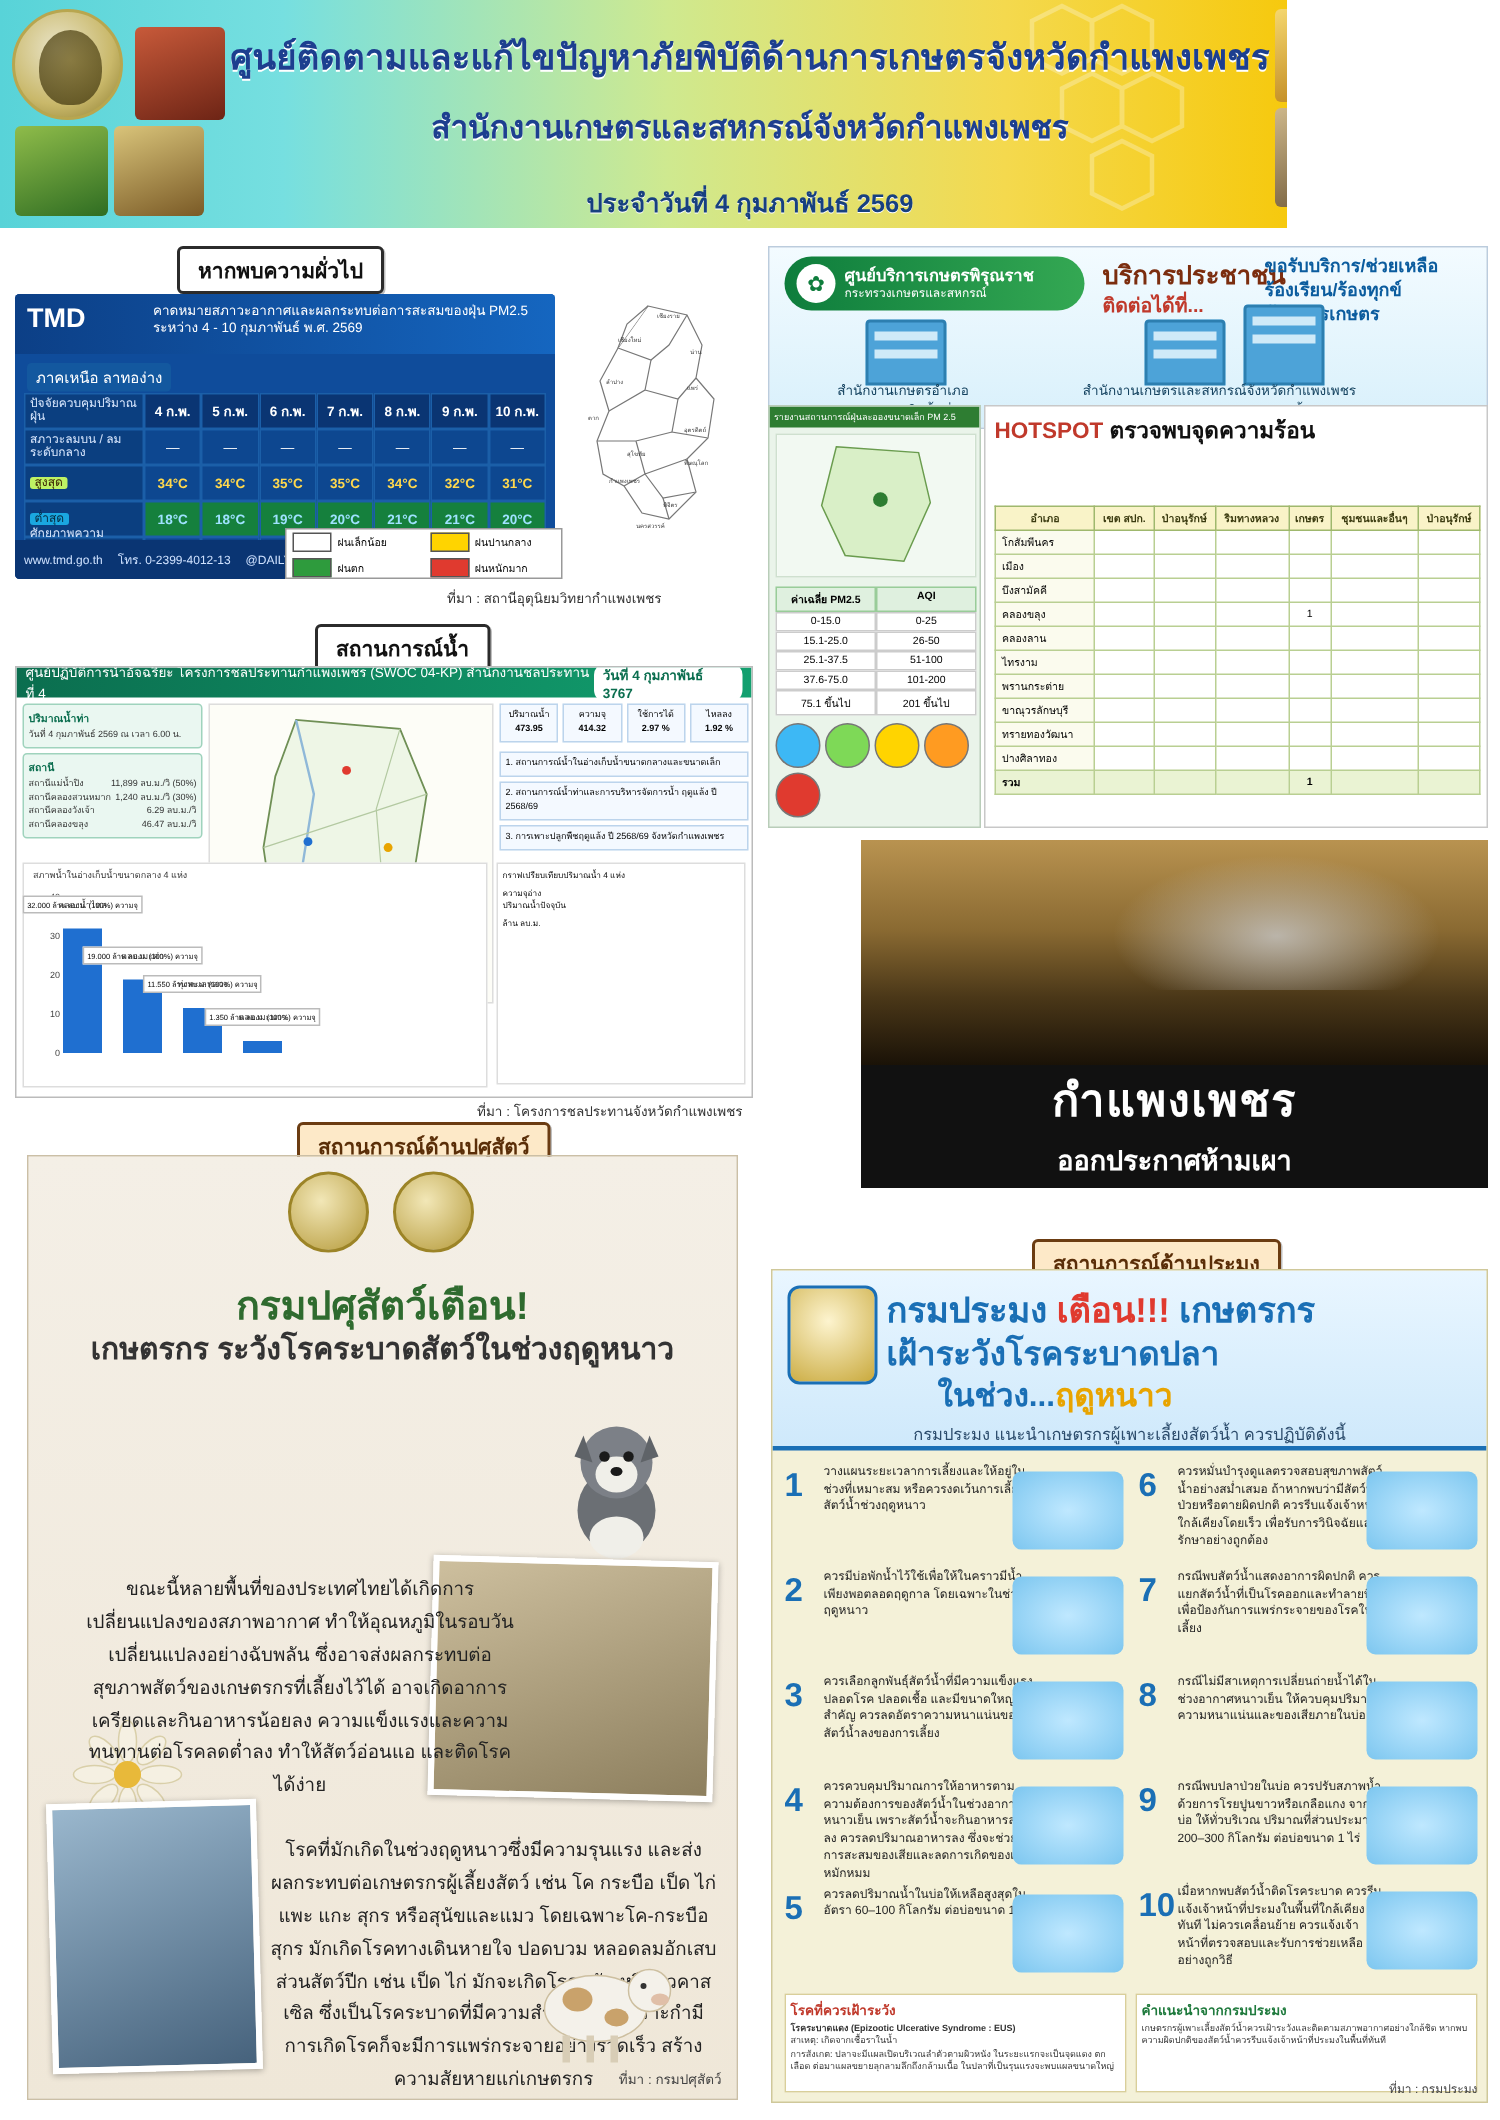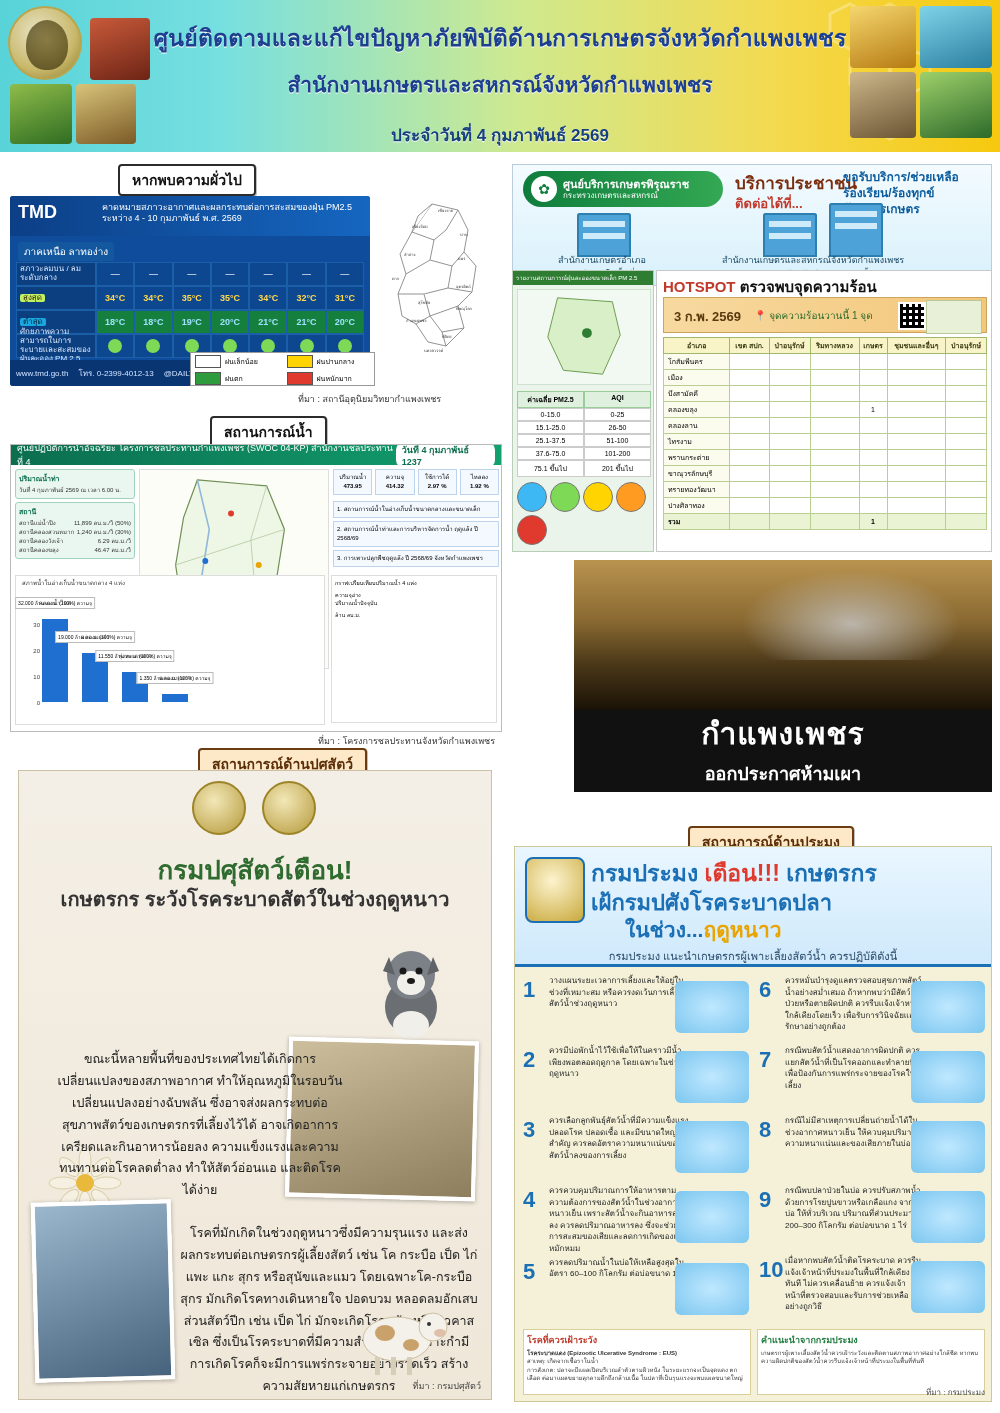--- a/index.html
+++ b/index.html
@@ -8,21 +8,21 @@
     width:1000px; height:1413px;
     font-family:"Liberation Sans", sans-serif;
     background:#ffffff;
     position:relative;
     overflow:hidden;
   }
   .page { position:relative; width:1000px; height:1413px; }
 
   
   .header {
-    position:absolute; left:0; top:0; width:1000px; height:152px;
+    position:absolute; left:0; top:0; width:858px; height:152px;
     background:linear-gradient(90deg,#58d3d8 0%, #76dfe0 22%, #cfe98f 52%, #f4d94e 78%, #f6c90e 100%);
     overflow:hidden;
   }
   .header-titles {
     position:absolute; left:150px; top:20px; width:700px; text-align:center;
     color:#1d3f8f; text-shadow:0 1px 0 #fff;
   }
   .h-title1 { font-size:23px; font-weight:bold; letter-spacing:.2px; }
   .h-title2 { font-size:21px; font-weight:bold; margin-top:12px; }
   .h-title3 { font-size:17px; font-weight:bold; margin-top:20px; color:#17407f; }
@@ -260,20 +260,30 @@
   <div class="panel" id="weather">
     <div class="tmd-top">
       <div class="tmd-logo">TMD</div>
       <div class="tmd-head-txt">
         <div>คาดหมายสภาวะอากาศและผลกระทบต่อการสะสมของฝุ่น PM2.5</div>
         <div>ระหว่าง 4 - 10 กุมภาพันธ์ พ.ศ. 2569</div>
       </div>
     </div>
     <div class="tmd-region">ภาคเหนือ ลาทอง่าง</div>
     <div class="wx-grid">
+      <div class="wx-row">
+        <div class="wx-lbl">ปัจจัยควบคุมปริมาณฝุ่น</div>
+        <div class="wx-cell date">4 ก.พ.</div>
+        <div class="wx-cell date">5 ก.พ.</div>
+        <div class="wx-cell date">6 ก.พ.</div>
+        <div class="wx-cell date">7 ก.พ.</div>
+        <div class="wx-cell date">8 ก.พ.</div>
+        <div class="wx-cell date">9 ก.พ.</div>
+        <div class="wx-cell date">10 ก.พ.</div>
+      </div>
       <div class="wx-row">
         <div class="wx-lbl">สภาวะลมบน / ลมระดับกลาง</div>
         <div class="wx-cell">—</div>
         <div class="wx-cell">—</div>
         <div class="wx-cell">—</div>
         <div class="wx-cell">—</div>
         <div class="wx-cell">—</div>
         <div class="wx-cell">—</div>
         <div class="wx-cell">—</div>
       </div>
@@ -457,26 +467,20 @@
       <div class="face" style="background:#ff9b21"></div>
       <div class="face" style="background:#e03a2f"></div>
     </div>
   </div>
 
   <div class="panel" id="hotspot">
     <div class="hs-title">
       <span style="color:#c0392b">HOTSPOT</span>
       <span style="color:#111">ตรวจพบจุดความร้อน</span>
     </div>
-    <div class="hs-dateband">
-      <div class="hs-date">3 ก.พ. 2569</div>
-      <div class="hs-loc">📍 <span>จุดความร้อนวานนี้ 1 จุด</span></div>
-      <div class="qr"></div>
-      <div class="hs-minimap"></div>
-    </div>
     <div class="hs-table">
       <table>
         <thead>
           <tr>
             <th>อำเภอ</th>
             <th>เขต สปก.</th>
             <th>ป่าอนุรักษ์</th>
             <th>ริมทางหลวง</th>
             <th>เกษตร</th>
             <th>ชุมชนและอื่นๆ</th>
@@ -584,21 +588,21 @@
               <td></td>
             </tr>
         </tbody>
       </table>
     </div>
   </div>
 
   <div class="panel" id="water">
     <div class="w-hd">
       <span>ศูนย์ปฏิบัติการน้ำอัจฉริยะ โครงการชลประทานกำแพงเพชร (SWOC 04-KP) สำนักงานชลประทานที่ 4</span>
-      <span class="w-date">วันที่ 4 กุมภาพันธ์ 1237</span>
+      <span class="w-date">วันที่ 4 กุมภาพันธ์ 3767</span>
     </div>
 
     <div class="w-left">
       <div class="w-card">
         <h5>ปริมาณน้ำท่า</h5>
         <div class="ln">
             <span>วันที่ 4 กุมภาพันธ์ 2569 ณ เวลา 6.00 น.</span>
           </div>
       </div>
       <div class="w-card">
@@ -769,21 +773,21 @@
   </div>
 
   <div class="panel" id="fish">
     <div class="fh-band"></div>
     <div class="fh-seal"></div>
     <div class="fh-t1">
       <span>กรมประมง</span>
       <span class="red">เตือน!!!</span>
       <span>เกษตรกร</span>
     </div>
-    <div class="fh-t2">เฝ้กรมปศังโรคระบาดปลา</div>
+    <div class="fh-t2">เฝ้าระวังโรคระบาดปลา</div>
     <div class="fh-t3">
       <span>ในช่วง...</span><span class="y">ฤดูหนาว</span>
     </div>
     <div class="fh-sub">กรมประมง แนะนำเกษตรกรผู้เพาะเลี้ยงสัตว์น้ำ ควรปฏิบัติดังนี้</div>
 
     <div class="fh-items">
       <div class="fh-col l">
         <div class="fh-item">
           <div class="fh-num">1</div>
           <div class="fh-tx">วางแผนระยะเวลาการเลี้ยงและให้อยู่ในช่วงที่เหมาะสม หรือควรงดเว้นการเลี้ยงสัตว์น้ำช่วงฤดูหนาว</div>

